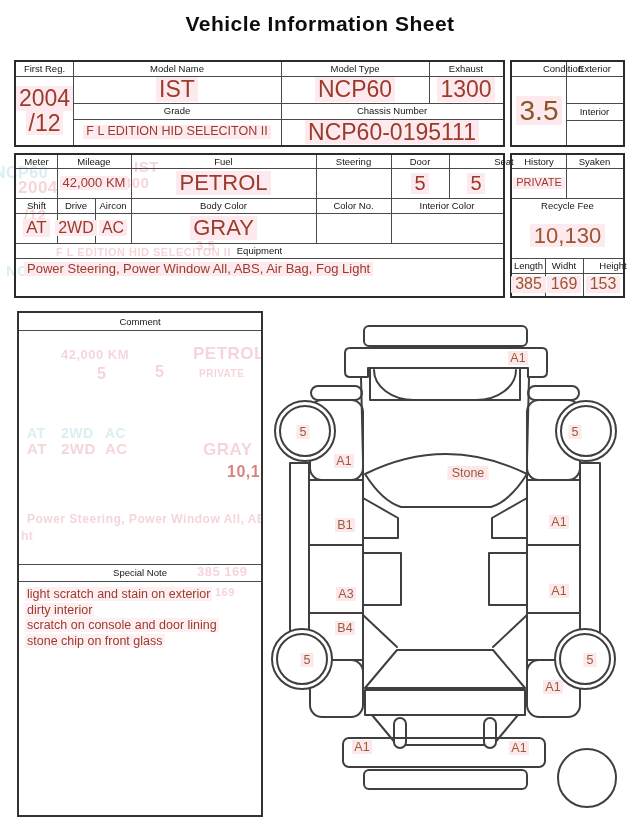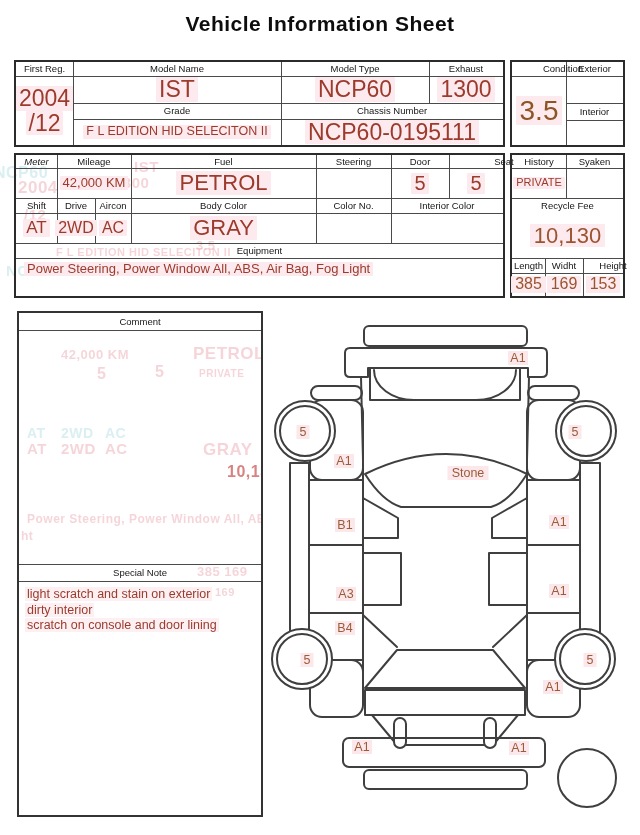--- a/index.html
+++ b/index.html
@@ -104,21 +104,21 @@
     <div class="vline" style="left:115px;top:0;height:43px;"></div>
     <div class="vline" style="left:300px;top:0;height:43px;"></div>
     <div class="vline" style="left:375px;top:0;height:43px;"></div>
     <div class="vline" style="left:433px;top:0;height:43px;"></div>
     <div class="vline" style="left:41px;top:43px;height:45px;"></div>
     <div class="vline" style="left:79px;top:43px;height:45px;"></div>
     <div class="vline" style="left:115px;top:43px;height:45px;"></div>
     <div class="vline" style="left:300px;top:43px;height:45px;"></div>
     <div class="vline" style="left:375px;top:43px;height:45px;"></div>
 
-    <div class="cell hdr" style="left:0;top:0;width:41px;height:13px;font-style:italic;">Meter</div>
+    <div class="cell hdr" style="left:0;top:0;width:41px;height:13px;">Meter</div>
     <div class="cell hdr" style="left:41px;top:0;width:74px;height:13px;">Mileage</div>
     <div class="cell hdr" style="left:115px;top:0;width:185px;height:13px;">Fuel</div>
     <div class="cell hdr" style="left:300px;top:0;width:75px;height:13px;">Steering</div>
     <div class="cell hdr" style="left:375px;top:0;width:58px;height:13px;">Door</div>
     <div class="cell hdr" style="left:433px;top:0;width:54px;height:13px;padding-left:28px;">Seat</div>
 
     <div class="cell val" style="left:41px;top:13px;width:74px;height:30px;font-size:13px;">
         <span>42,000 KM</span>
       </div>
     <div class="cell val" style="left:115px;top:13px;width:185px;height:30px;font-size:22px;">
@@ -214,20 +214,21 @@
       </div>
 
     <div class="hline" style="left:0;top:251px;width:242px;"></div>
     <div class="cell hdr" style="left:0;top:253px;width:242px;height:14px;">Special Note</div>
     <div class="hline" style="left:0;top:268px;width:242px;"></div>
 
     <div style="position:absolute;left:6px;top:274px;width:232px;">
       <div class="note-line"><span>light scratch and stain on exterior</span></div>
       <div class="note-line"><span>dirty interior</span></div>
       <div class="note-line"><span>scratch on console and door lining</span></div>
+      <div class="note-line"><span>stone chip on front glass</span></div>
     </div>
   </div>
 
   <svg style="position:absolute;left:270px;top:310px;" width="370" height="500" viewBox="0 0 370 500">
     <g stroke="#3f3f3f" stroke-width="2" fill="none" stroke-linejoin="round" stroke-linecap="round">
 
       <rect x="94" y="16" width="163" height="20" rx="5"></rect>
       <path d="M 80,38 H 272 Q 277,38 277,43 V 62 Q 277,67 272,67 H 258 V 58 H 98 V 67 H 80 Q 75,67 75,62 V 43 Q 75,38 80,38 Z"></path>
 
       <path d="M 100,58 V 90 M 250,58 V 90 M 100,90 H 250"></path>

